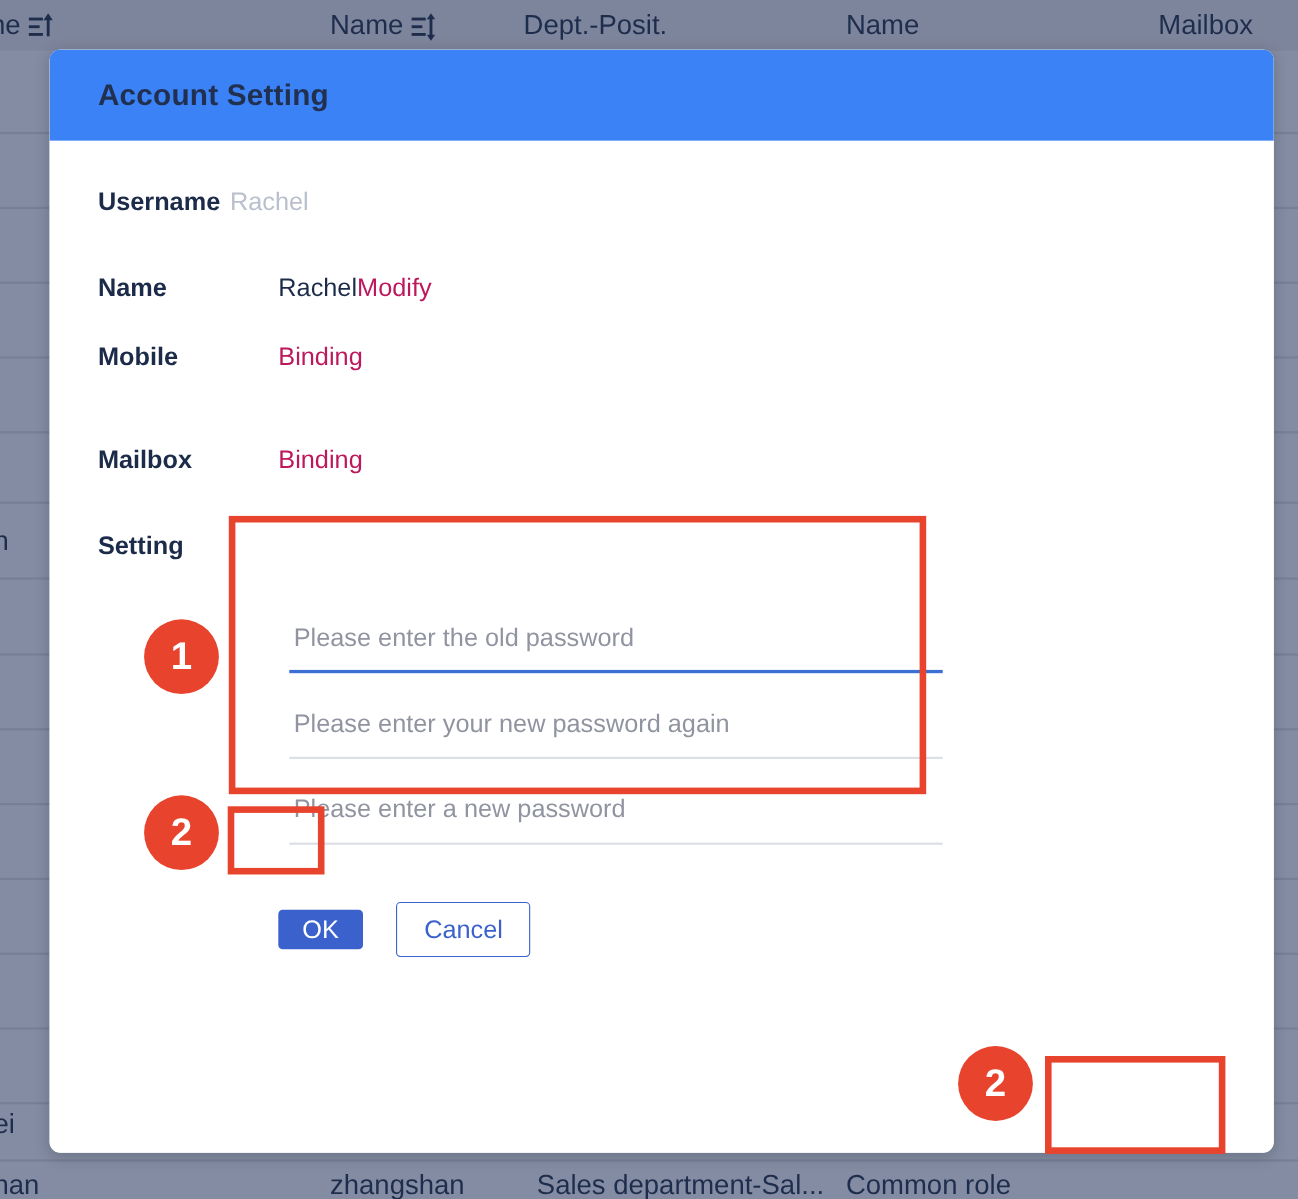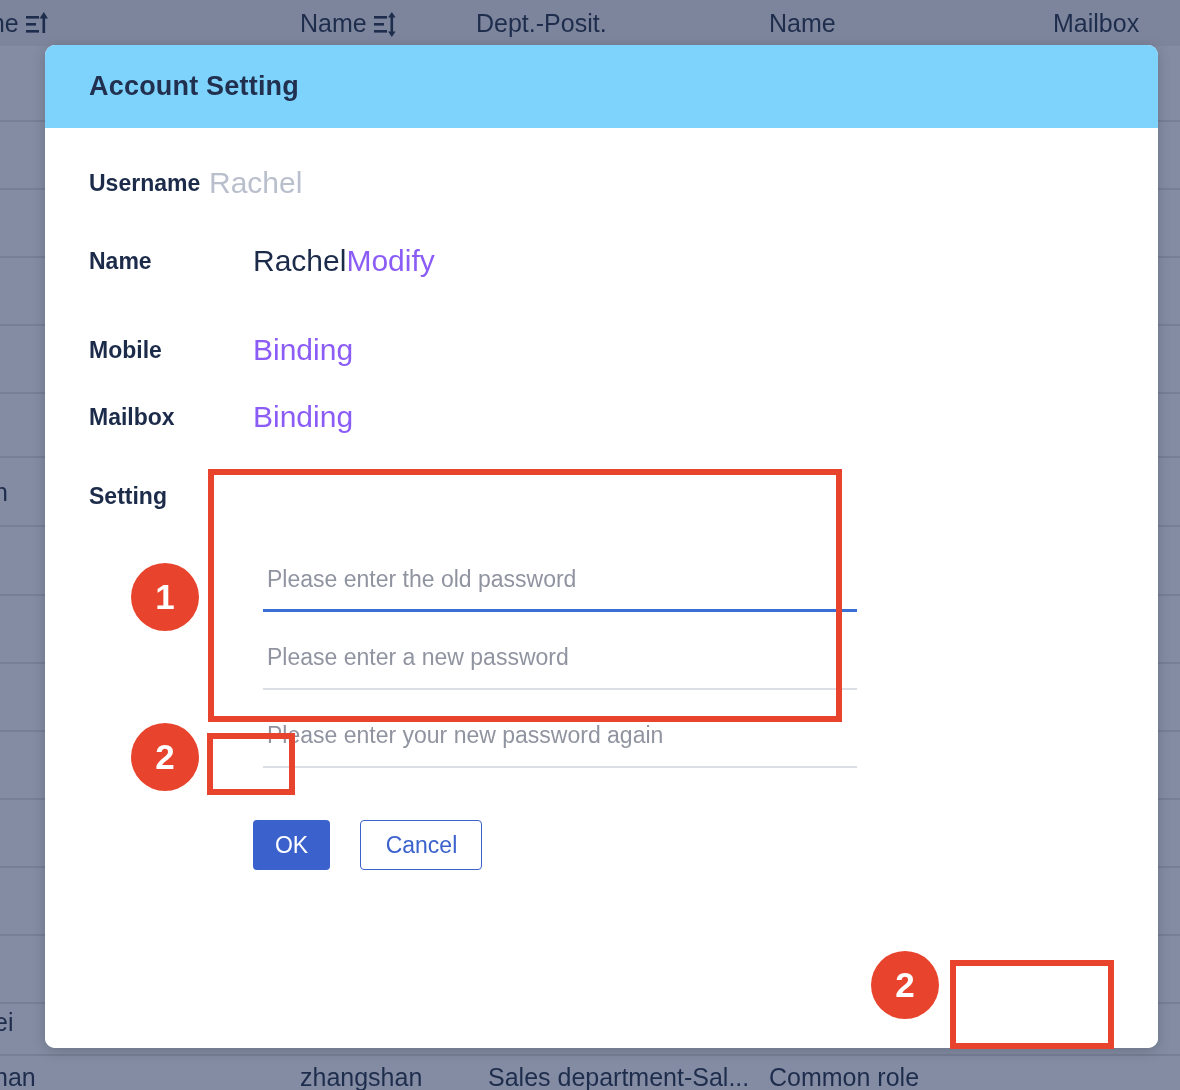--- a/index.html
+++ b/index.html
@@ -50,21 +50,21 @@
     position: absolute;
     left: 45px; top: 45px;
     width: 1113px; height: 1003px;
     background: #ffffff;
     border-radius: 10px;
     box-shadow: 0 3px 14px rgba(0,0,0,0.18);
     overflow: hidden;
   }
   #modal-header {
     height: 83px;
-    background: #7dd3fc;
+    background: #3b82f6;
     display: flex; align-items: center;
     padding-left: 44px;
   }
   #modal-title {
     font-size: 27px;
     font-weight: bold;
     color: #22304f;
     letter-spacing: 0.2px;
   }
   #modal-body {
@@ -81,28 +81,28 @@
   }
   .form-label {
     width: 120px;
     font-size: 23px;
     font-weight: bold;
     color: #1c2b4a;
     line-height: 28px;
     white-space: nowrap;
   }
   .form-value {
-    font-size: 30px;
+    font-size: 23px;
     color: #1c2b4a;
     line-height: 28px;
     margin-left: 44px;
     white-space: nowrap;
   }
   .value-muted { color: #b9bfcc; margin-left: 0; }
-  .link { color: #8b5cf6; cursor: pointer; margin-top: 47px; }
+  .link { color: #be185d; cursor: pointer; margin-top: 47px; }
 
   
   #password-fields {
     position: absolute;
     left: 208px;
     top: 24px;
     width: 604px;
   }
   .pw-input-wrap {
     height: 78px;
@@ -133,21 +133,21 @@
     position: absolute;
     left: 208px;
   }
   .btn {
     font-family: "Liberation Sans", sans-serif;
     font-size: 23px;
     cursor: pointer;
     border-radius: 4px;
   }
   #ok-button {
-    width: 77px; height: 50px;
+    width: 77px; height: 36px;
     background: #3b62cc;
     color: #ffffff;
     border: none;
   }
   #cancel-button {
     width: 122px; height: 50px;
     background: #ffffff;
     color: #3b62cc;
     border: 1.5px solid #3b62cc;
     margin-left: 26px;
@@ -255,47 +255,47 @@
       <div class="form-row" style="top:41px;">
         <div class="form-label">Username</div>
         <div class="form-value value-muted">Rachel</div>
       </div>
 
       <div class="form-row" style="top:119px;">
         <div class="form-label">Name</div>
         <div class="form-value"><span>Rachel</span><span class="link">Modify</span></div>
       </div>
 
-      <div class="form-row" style="top:208px;">
+      <div class="form-row" style="top:182px;">
         <div class="form-label">Mobile</div>
         <div class="form-value"><span class="link">Binding</span></div>
       </div>
 
       <div class="form-row" style="top:275px;">
         <div class="form-label">Mailbox</div>
         <div class="form-value"><span class="link">Binding</span></div>
       </div>
 
       <div class="form-row" style="top:354px;">
         <div class="form-label">Setting</div>
       </div>
 
       <div id="password-fields" style="top:424px;">
         <div class="pw-input-wrap">
           <input class="pw-input" type="text" placeholder="Please enter the old password" style="">
           <div class="pw-underline focused"></div>
         </div>
         <div class="pw-input-wrap">
+          <input class="pw-input" type="text" placeholder="Please enter your new password again" style="">
+          <div class="pw-underline"></div>
+        </div>
+        <div class="pw-input-wrap">
           <input class="pw-input" type="text" placeholder="Please enter a new password" style="">
           <div class="pw-underline"></div>
         </div>
-        <div class="pw-input-wrap">
-          <input class="pw-input" type="text" placeholder="Please enter your new password again" style="">
-          <div class="pw-underline"></div>
-        </div>
       </div>
 
       <div id="btn-row" style="top:692px;">
         <button class="btn" id="ok-button">OK</button>
         <button class="btn" id="cancel-button">Cancel</button>
       </div>
 
     </div>
   </div>
 

